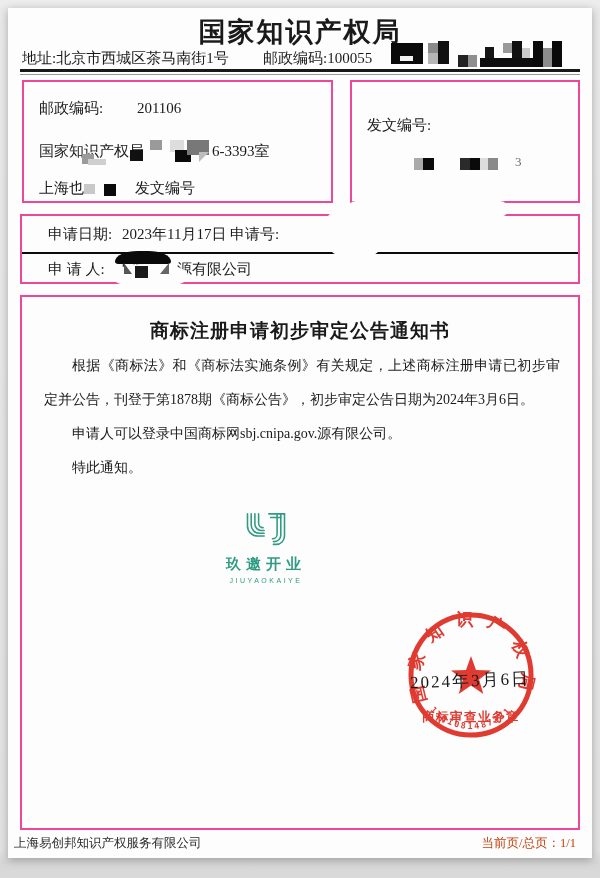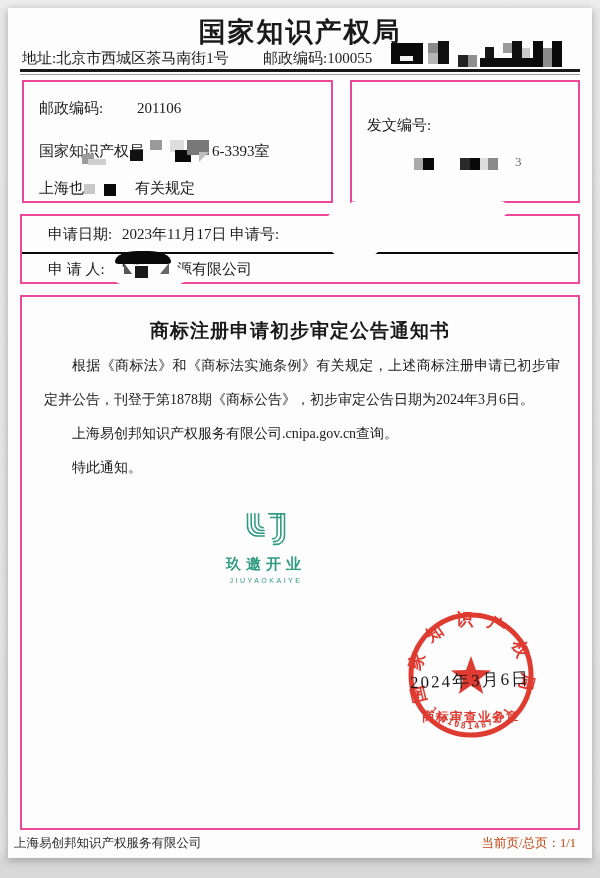--- a/index.html
+++ b/index.html
@@ -92,21 +92,21 @@
       <div class="bx-line" style="left:188px;top:60px;">6-3393室</div>
       <i class="rx" style="left:58px;top:72px;width:12px;height:10px;background:#9b9b9b;"></i>
       <i class="rx" style="left:64px;top:77px;width:18px;height:6px;background:#cfcfcf;"></i>
       <i class="rx" style="left:106px;top:68px;width:13px;height:11px;background:#111;"></i>
       <i class="rx" style="left:126px;top:58px;width:12px;height:10px;background:#9a9a9a;"></i>
       <i class="rx" style="left:146px;top:58px;width:14px;height:12px;background:#ddd;"></i>
       <i class="rx" style="left:151px;top:68px;width:16px;height:12px;background:#0a0a0a;"></i>
       <i class="rx" style="left:163px;top:58px;width:22px;height:15px;background:#787878;"></i>
       <i class="rx" style="left:175px;top:70px;width:10px;height:10px;background:#bdbdbd;clip-path:polygon(0 0,100% 0,0 100%);"></i>
       <div class="bx-line" style="left:15px;top:97px;">上海也</div>
-      <div class="bx-line" style="left:111px;top:97px;">有关规定</div>
+      <div class="bx-line" style="left:111px;top:97px;">发文编号</div>
       <i class="rx" style="left:60px;top:102px;width:11px;height:10px;background:#c8c8c8;"></i>
       <i class="rx" style="left:80px;top:102px;width:12px;height:12px;background:#0a0a0a;"></i>
     </div>
 
     <div class="boxed docnum-box">
       <div class="bx-line" style="left:15px;top:34px;">发文编号:</div>
       <i class="rx" style="left:62px;top:76px;width:9px;height:12px;background:#aaa;"></i>
       <i class="rx" style="left:71px;top:76px;width:11px;height:12px;background:#0a0a0a;"></i>
       <i class="rx" style="left:108px;top:76px;width:10px;height:12px;background:#2a2a2a;"></i>
       <i class="rx" style="left:118px;top:76px;width:10px;height:12px;background:#0a0a0a;"></i>
@@ -130,21 +130,21 @@
     <span class="wx z5" style="left:104px;top:256px;width:76px;height:24px;border-radius:45%;"></span>
     <i class="rx z6" style="left:107px;top:243px;width:56px;height:13px;background:#0a0a0a;border-radius:28px 28px 4px 4px / 13px 13px 3px 3px;"></i>
     <i class="rx z6" style="left:127px;top:258px;width:13px;height:12px;background:#1a1a1a;"></i>
     <i class="rx z6" style="left:116px;top:255px;width:8px;height:11px;background:#555;clip-path:polygon(0 0,100% 100%,0 100%);"></i>
     <i class="rx z6" style="left:152px;top:255px;width:9px;height:11px;background:#666;clip-path:polygon(100% 0,100% 100%,0 100%);"></i>
 
     <div class="boxed notice-box"></div>
     <div class="notice-title">商标注册申请初步审定公告通知书</div>
     <div class="notice-text">
       <p>根据《商标法》和《商标法实施条例》有关规定，上述商标注册申请已初步审定并公告，刊登于第1878期《商标公告》，初步审定公告日期为2024年3月6日。</p>
-      <p>上海易创邦知识产权服务有限公司.cnipa.gov.cn查询。</p>
+      <p>申请人可以登录中国商标网sbj.cnipa.gov.源有限公司。</p>
       <p>特此通知。</p>
     </div>
 
     <div class="logo">
       <svg viewBox="0 0 54 40" width="50" height="37">
         <g fill="none" stroke="#2f9c82" stroke-width="1.7" stroke-linecap="round">
           <path d="M7,2 v13 a11,11 0 0 0 11,11 h7"></path>
           <path d="M11,2 v12 a9,9 0 0 0 9,9 h5"></path>
           <path d="M15,2 v11 a7,7 0 0 0 7,7 h3"></path>
           <path d="M19,2 v10 a5,5 0 0 0 5,5"></path>

